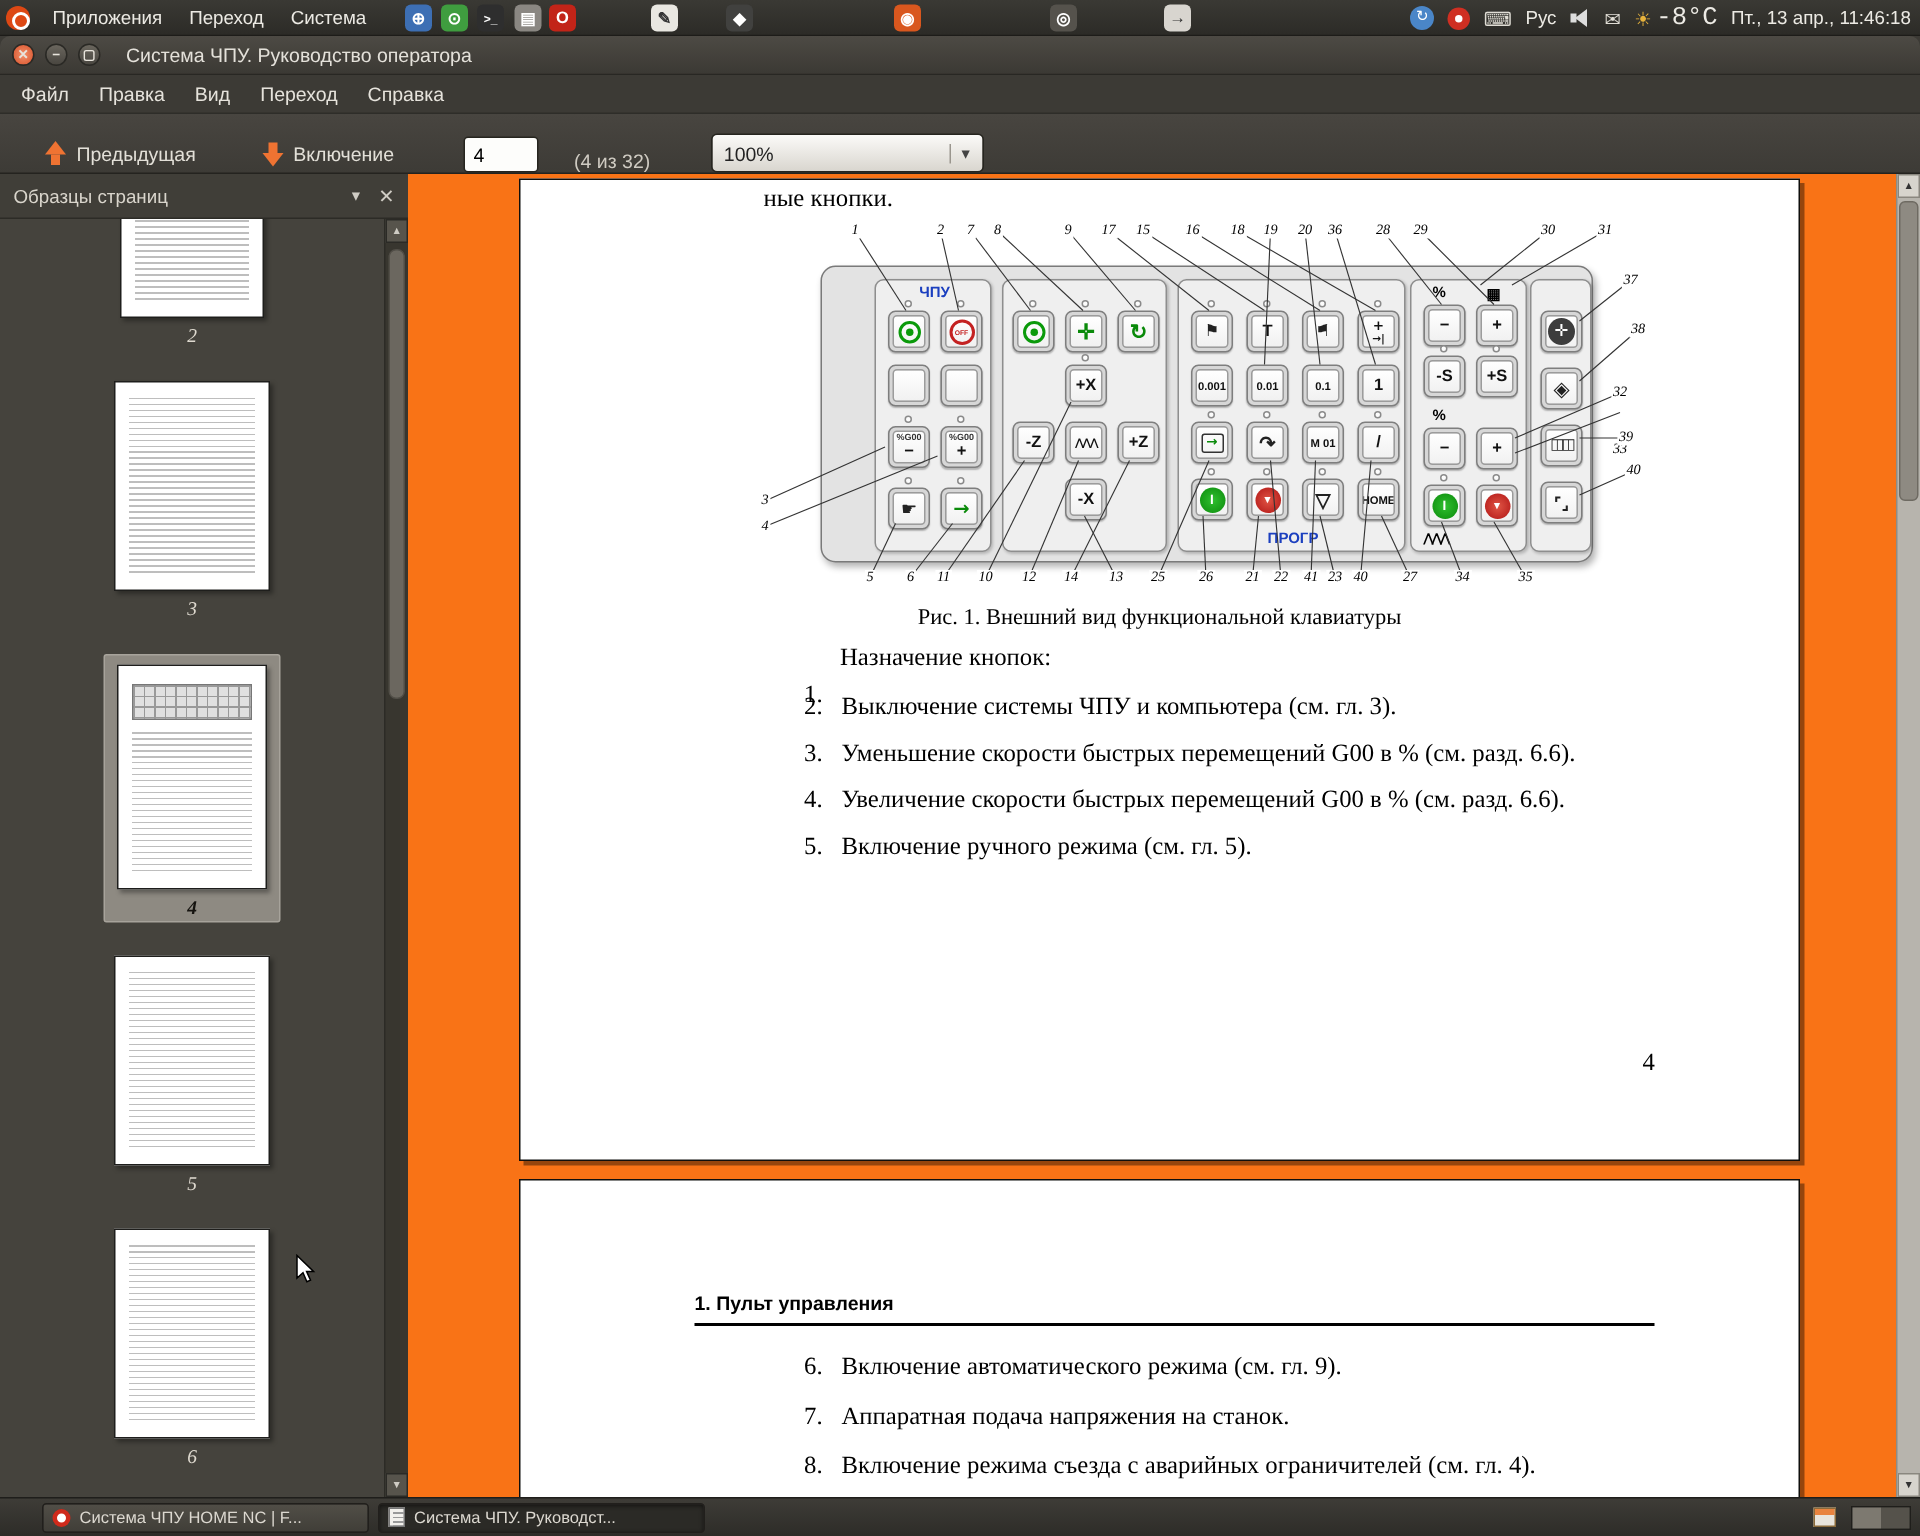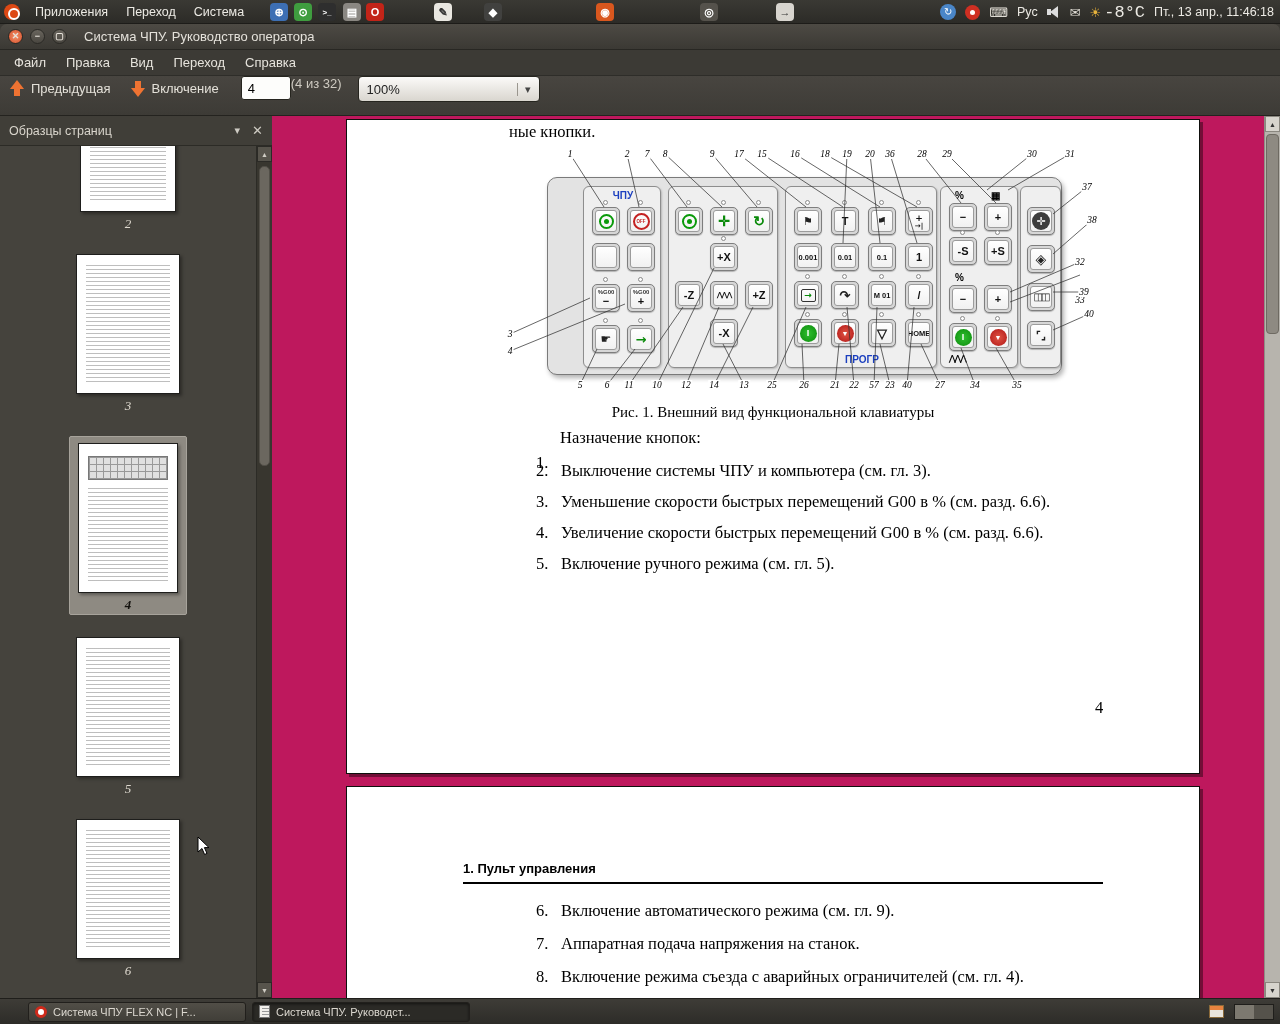--- a/index.html
+++ b/index.html
@@ -37,21 +37,21 @@
   .window{position:absolute;left:0;top:24px;width:1280px;height:974px;background:#3c3a35;}
   .titlebar{height:26px;background:linear-gradient(#4d4a44,#3b3934);border-bottom:1px solid #282723;
             border-radius:7px 7px 0 0;display:flex;align-items:center;padding:0 8px;}
   .wbtn{width:15px;height:15px;border-radius:50%;margin-right:7px;border:1px solid #2a2925;
         background:linear-gradient(#6a665e,#494640);color:#e8e4dc;font:bold 9px "Liberation Sans",sans-serif;
         display:flex;align-items:center;justify-content:center;line-height:1;}
   .wbtn.close{background:radial-gradient(#f2916a,#d8502a);}
   .title{margin-left:10px;color:#e4e1da;font-size:13px;}
   .menubar{height:26px;display:flex;align-items:center;padding:0 4px;border-bottom:1px solid #2e2d29;}
   .mitem{color:#e6e3dc;font-size:13px;padding:4px 10px;}
-  .toolbar{height:40px;display:flex;align-items:flex-start;gap:0;padding:0 0;
+  .toolbar{height:40px;display:flex;align-items:flex-end;gap:24px;padding:0 20px;
            background:linear-gradient(#484540,#3d3b36);border-bottom:1px solid #24231f;}
   .tbtn{display:flex;align-items:center;gap:7px;padding:4px 10px;border-radius:4px;color:#e3e0d8;font-size:13px;}
   .arr{position:relative;width:14px;height:17px;display:inline-block;}
   .arr.up::before{content:"";position:absolute;top:0;left:0;border-left:7px solid transparent;
                   border-right:7px solid transparent;border-bottom:9px solid #ef7332;}
   .arr.up::after{content:"";position:absolute;top:9px;left:4px;width:6px;height:7px;background:#ef7332;}
   .arr.down::before{content:"";position:absolute;bottom:0;left:0;border-left:7px solid transparent;
                   border-right:7px solid transparent;border-top:9px solid #ef7332;}
   .arr.down::after{content:"";position:absolute;top:1px;left:4px;width:6px;height:7px;background:#ef7332;}
   .pagein{width:50px;height:24px;border:1px solid #26251f;border-radius:3px;background:#fdfdfb;
@@ -85,21 +85,21 @@
   .thumb-item.selected{background:#8e8a82;border:1px solid #a7a39b;border-radius:2px;padding:6px 8px 1px;}
   .thumb-item.selected .tlabel{color:#15130f;font-weight:bold;}
   .sb-scroll{position:absolute;right:0;top:30px;width:16px;bottom:0;background:#38362f;border-left:1px solid #2c2b26;}
   .sb-scroll .sbtn{position:absolute;left:0;width:15px;height:16px;background:#57544c;border:1px solid #2b2a26;
                    color:#cfccc4;font-size:7px;display:flex;align-items:center;justify-content:center;}
   .sb-scroll .up{top:0;} .sb-scroll .dn{bottom:0;}
   .sb-scroll .handle{position:absolute;left:2px;top:20px;width:11px;height:300px;background:#6b675f;
                      border:1px solid #514e47;border-radius:5px;}
 
   
-  .main{position:absolute;left:272px;top:92px;right:16px;bottom:0;background:#be185d;overflow:hidden;}
+  .main{position:absolute;left:272px;top:92px;right:16px;bottom:0;background:#f97316;overflow:hidden;}
   .m-scroll{position:absolute;right:0;top:92px;width:16px;bottom:0;background:#b7b4ad;border-left:1px solid #8f8c85;}
   .m-scroll .sbtn{position:absolute;left:0;width:15px;height:16px;background:#d7d4cd;border:1px solid #8a877f;
                   color:#333;font-size:7px;display:flex;align-items:center;justify-content:center;}
   .m-scroll .up{top:0;} .m-scroll .dn{bottom:0;}
   .m-scroll .handle{position:absolute;left:1px;top:18px;width:13px;height:200px;background:#8e8a82;
                     border:1px solid #6e6a62;border-radius:4px;}
   .page{position:absolute;left:74px;width:854px;background:#fff;border:1px solid #0f0f0d;
         box-shadow:3px 3px 0 rgba(0,0,0,.4);color:#000;}
   .page.p1{top:3px;height:655px;}
   .page.p2{top:670px;height:330px;}
@@ -649,21 +649,21 @@
             <div class="callout" style="left: 120px; top: 243px;">6</div>
             <div class="callout" style="left: 142px; top: 243px;">11</div>
             <div class="callout" style="left: 170px; top: 243px;">10</div>
             <div class="callout" style="left: 199px; top: 243px;">12</div>
             <div class="callout" style="left: 227px; top: 243px;">14</div>
             <div class="callout" style="left: 257px; top: 243px;">13</div>
             <div class="callout" style="left: 285px; top: 243px;">25</div>
             <div class="callout" style="left: 317px; top: 243px;">26</div>
             <div class="callout" style="left: 348px; top: 243px;">21</div>
             <div class="callout" style="left: 367px; top: 243px;">22</div>
-            <div class="callout" style="left: 387px; top: 243px;">57</div>
+            <div class="callout" style="left: 387px; top: 243px;">41</div>
             <div class="callout" style="left: 403px; top: 243px;">23</div>
             <div class="callout" style="left: 420px; top: 243px;">40</div>
             <div class="callout" style="left: 453px; top: 243px;">27</div>
             <div class="callout" style="left: 488px; top: 243px;">34</div>
             <div class="callout" style="left: 530px; top: 243px;">35</div>
           </div>
         <div class="caption">Рис. 1. Внешний вид функциональной клавиатуры</div>
         <div class="intro">Назначение кнопок:</div>
         <div class="dlist" id="list4">
             <div class="ditem"><span class="dnum">1.</span></div>
@@ -688,21 +688,21 @@
       <div class="sbtn up">▲</div>
       <div class="handle"></div>
       <div class="sbtn dn">▼</div>
     </div>
   </div>
 
   <div class="taskbar">
     <div class="tb-items" id="tb-items">
         <div class="tb-item">
           <span class="ti ti-opera"></span>
-          <span>Система ЧПУ FLEX NC | F...</span>
+          <span>Система ЧПУ HOME NC | F...</span>
         </div>
         <div class="tb-item active">
           <span class="ti ti-doc"></span>
           <span>Система ЧПУ. Руководст...</span>
         </div>
       </div>
     <div class="tb-right">
       <span class="tray-win"></span>
       <span class="ws">
           <div class="on"></div>

